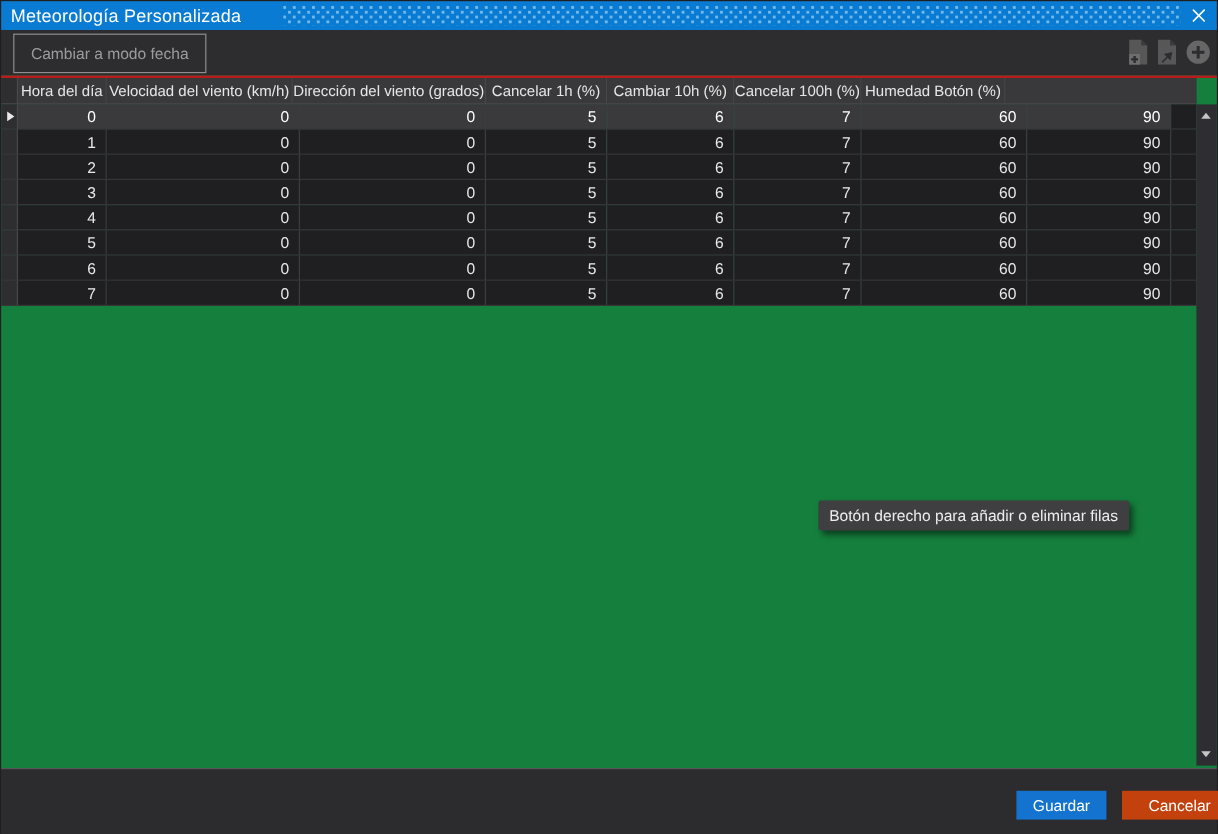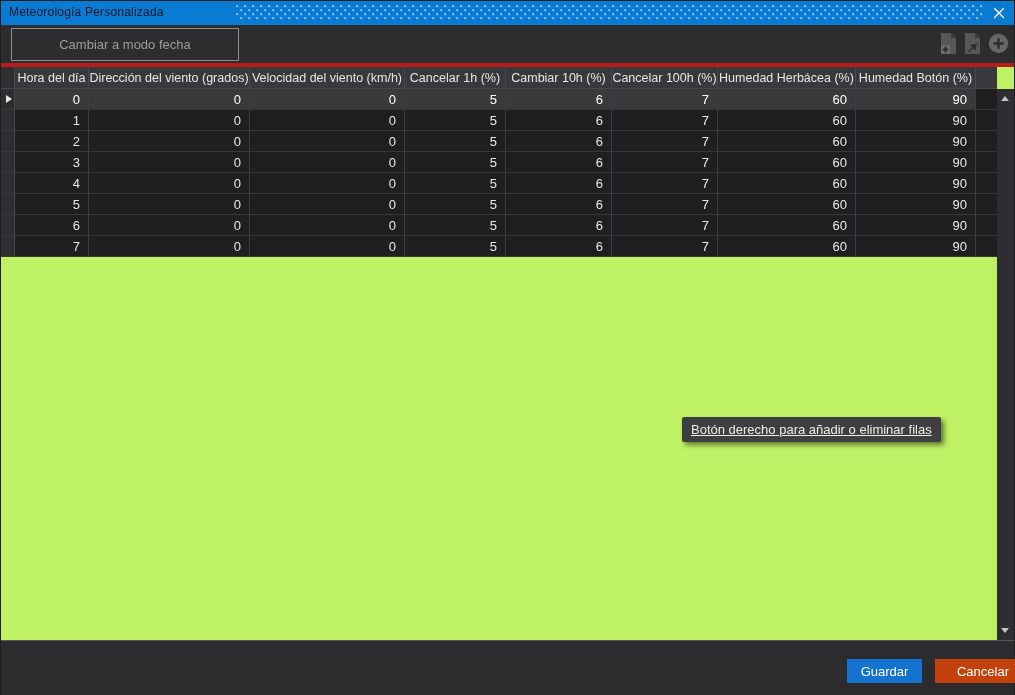--- a/index.html
+++ b/index.html
@@ -5,44 +5,44 @@
   html,body{margin:0;padding:0;}
   body{
     width:1015px;height:695px;position:relative;overflow:hidden;
     background:#2d2d2f;font-family:"Liberation Sans",sans-serif;
     -webkit-font-smoothing:antialiased;
   }
   .window{position:absolute;inset:0;border:1px solid #1f1f21;box-sizing:border-box;}
 
   
   .titlebar{position:absolute;top:0;left:0;right:0;height:24px;background:#0a7bd2;}
-  .title{position:absolute;left:8px;top:4px;font-size:12px;color:#0f172a;letter-spacing:.2px;text-align:center;}
+  .title{position:absolute;left:8px;top:4px;font-size:15px;color:#ffffff;letter-spacing:.2px;text-align:center;}
   .dots{
     position:absolute;left:235px;right:30px;top:4px;height:16px;
     background-image:
       radial-gradient(circle at 1.2px 1.2px, rgba(150,205,240,.75) 1.1px, transparent 1.5px),
       radial-gradient(circle at 1.2px 1.2px, rgba(150,205,240,.75) 1.1px, transparent 1.5px);
     background-size:8px 8px,8px 8px;
     background-position:0 0,4px 4px;
   }
   .close-btn{position:absolute;right:0;top:0;width:30px;height:24px;display:flex;align-items:center;justify-content:center;cursor:pointer;}
 
   
   .mode-btn{
-    position:absolute;left:10px;top:27px;width:228px;height:33px;
+    position:absolute;left:10px;top:27px;width:161px;height:33px;
     background:transparent;border:1px solid #8d8d8d;color:#9c9c9c;
     font-size:13px;font-family:inherit;cursor:pointer;
   }
   .tool-icons{position:absolute;top:32px;right:5px;display:flex;gap:7px;align-items:center;}
   .tool-icons span{display:inline-flex;}
 
   
   .grid{
     position:absolute;left:0;top:62px;width:1013px;height:577px;
-    background:#bef264;border-top:4px solid #b91c1c;box-sizing:border-box;
+    background:#15803d;border-top:2px solid #b91c1c;box-sizing:border-box;
   }
   .grid-header{position:absolute;left:0;top:0;width:996px;height:22px;display:flex;background:#39393c;}
   .hcols{display:flex;}
   .hcell{
     box-sizing:border-box;height:22px;display:flex;align-items:center;justify-content:center;
     font-size:12.5px;color:#e6e6e6;white-space:nowrap;overflow:hidden;
     border-right:1px solid #48484c;border-bottom:1px solid #48484c;background:#39393c;
   }
   .gutter-h{width:14px;background:#2e2e30;border-right:1px solid #48484c;border-bottom:1px solid #48484c;box-sizing:border-box;height:22px;}
   .filler-h{flex:1;border-right:none;border-bottom:1px solid #48484c;background:#39393c;box-sizing:border-box;height:22px;}
@@ -74,21 +74,21 @@
   .vscroll{position:absolute;top:22px;right:0;width:17px;height:551px;background:#2e2e32;cursor:pointer;}
   .sarrow{position:absolute;left:4px;width:0;height:0;border-left:4.5px solid transparent;border-right:4.5px solid transparent;}
   .sarrow.up{top:7px;border-bottom:5px solid #c4c4c4;}
   .sarrow.down{bottom:7px;border-top:5px solid #c4c4c4;}
 
   
   .tooltip{
     position:absolute;left:681px;top:416px;height:25px;box-sizing:border-box;
     background:#3f3f42;color:#ededed;font-size:13px;padding:0 9px;
     display:flex;align-items:center;border-radius:2px;
-    box-shadow:3px 3px 5px rgba(0,0,0,.5);white-space:nowrap;text-decoration:underline;
+    box-shadow:3px 3px 5px rgba(0,0,0,.5);white-space:nowrap;
   }
 
   
   .footer{position:absolute;left:0;right:0;top:639px;height:56px;background:#2c2c2e;border-top:1px solid #55555c;box-sizing:border-box;}
   .footer button{font-family:inherit;font-size:13px;color:#ffffff;border:none;cursor:pointer;position:absolute;top:18px;height:24px;}
   .save-btn{left:846px;width:75px;background:#1373cf;}
   .cancel-btn{left:934px;width:96px;background:#c2410c;}
 </style>
 </head>
 <body>
@@ -130,26 +130,25 @@
         <path d="M10.5 5.3 v10.4 M5.3 10.5 h10.4" stroke="#2d2d2f" stroke-width="2.5"></path>
       </svg>
     </span>
   </div>
 
   <div class="grid">
     <div class="grid-header">
       <div class="gutter-h"></div>
       <div class="hcols">
           <div class="hcell c0">Hora del día</div>
+          <div class="hcell c2">Velocidad del viento (km/h)</div>
           <div class="hcell c1">Dirección del viento (grados)</div>
-          <div class="hcell c2">Velocidad del viento (km/h)</div>
           <div class="hcell c3">Cancelar 1h (%)</div>
           <div class="hcell c4">Cambiar 10h (%)</div>
           <div class="hcell c5">Cancelar 100h (%)</div>
-          <div class="hcell c6">Humedad Herbácea (%)</div>
           <div class="hcell c7">Humedad Botón (%)</div>
         </div>
       <div class="filler-h"></div>
     </div>
     <div class="grid-body">
         <div class="row selected">
           <div class="gutter-cell">
             <span class="cur-arrow"></span>
           </div>
           <div class="cell c0">0</div>

